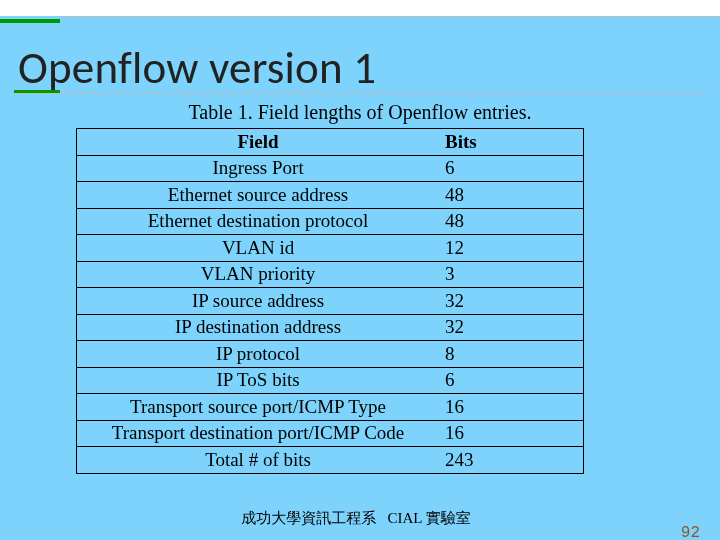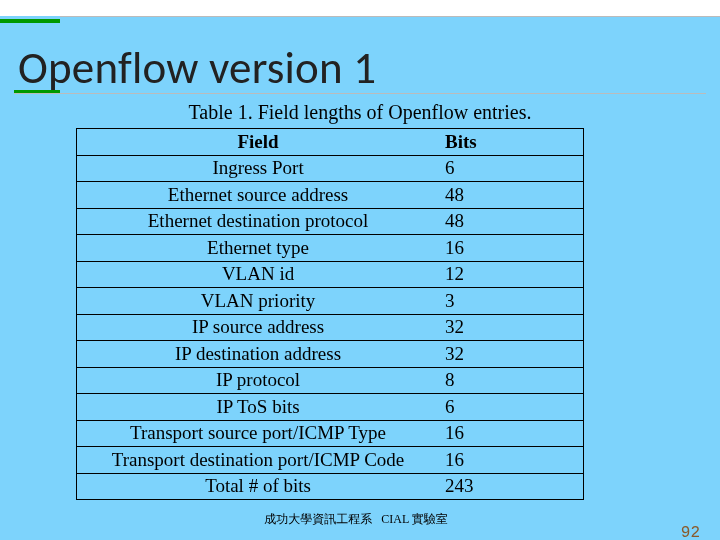--- a/index.html
+++ b/index.html
@@ -10,21 +10,21 @@
   .title { position: absolute; left: 18px; top: 24px; font-size: 45px; font-family: Calibri, "Segoe UI", sans-serif; color: #222; letter-spacing: .2px; }
   .caption { position: absolute; left: 0; width: 720px; text-align: center; top: 85px; font-size: 20px; font-family: "Times New Roman", serif; }
   .tbl { position: absolute; left: 76px; top: 112px; width: 508px; border-collapse: collapse; font-family: "Times New Roman", serif; }
   .tbl td, .tbl th { border: 1px solid #000; border-left: none; border-right: none; padding: 1.5px 6px 2px; font-size: 19px; }
   .tbl tr:first-child th { border-top: 1.6px solid #000; }
   .tbl tr:last-child  td { border-bottom: 1.6px solid #000; }
   .tbl { border-left: 1.2px solid #000; border-right: 1.2px solid #000; }
   .tbl th { font-weight: 700; }
   .col-field { width: 396px; text-align: center; }
   .col-bits  { width: 157px; text-align: left; }
-  .footer { position: absolute; bottom: 28px; left: 0; width: 712px; text-align: center; font-size: 12px; font-family: "DFKai-SB","KaiTi","STKaiti",serif; }
+  .footer { position: absolute; bottom: 28px; left: 0; width: 712px; text-align: center; font-size: 15px; font-family: "DFKai-SB","KaiTi","STKaiti",serif; }
   .pagenum { position: absolute; right: 20px; bottom: 14px; font-size: 16px; color: #8a5a2a; font-family: Liberation Mono, monospace; }
   .rule-top-grey  { top: 0; left: 60px; width: 660px; height: 1px; }
   .rule-top-green { top: 3px; left: 0;  width: 60px;  height: 4px; }
   .rule-title     { top: 77px; left: 14px; width: 692px; height: 1px; background:#bbb; position:absolute; }
   .rule-title-gr  { top: 74px; left: 14px; width: 46px; height: 3px; background:#009900; position:absolute; }
   .rule-bot-green { bottom: 8px; right: 0; width: 52px; height: 4px; }
   .rule-bot-grey  { bottom: 9px; left: 0; width: 668px; height: 1px; }
 </style>
 </head>
 <body>
@@ -53,24 +53,20 @@
           <td class="col-field">Ingress Port</td>
           <td class="col-bits">6</td>
         </tr>
     <tr>
           <td class="col-field">Ethernet source address</td>
           <td class="col-bits">48</td>
         </tr>
     <tr>
           <td class="col-field">Ethernet destination protocol</td>
           <td class="col-bits">48</td>
-        </tr>
-    <tr>
-          <td class="col-field">Ethernet type</td>
-          <td class="col-bits">16</td>
         </tr>
     <tr>
           <td class="col-field">VLAN id</td>
           <td class="col-bits">12</td>
         </tr>
     <tr>
           <td class="col-field">VLAN priority</td>
           <td class="col-bits">3</td>
         </tr>
     <tr>

